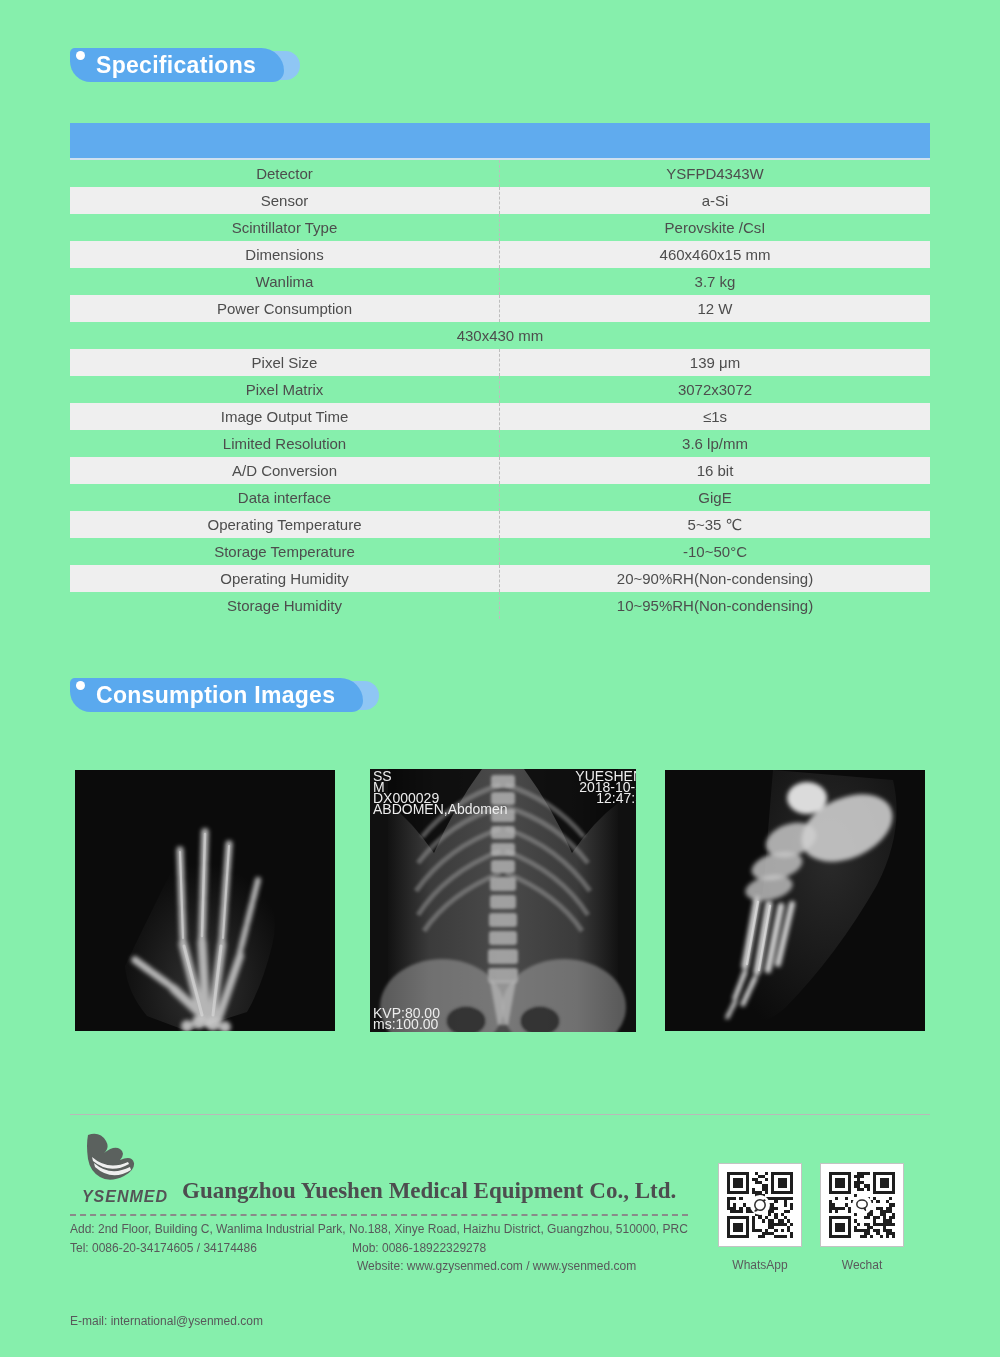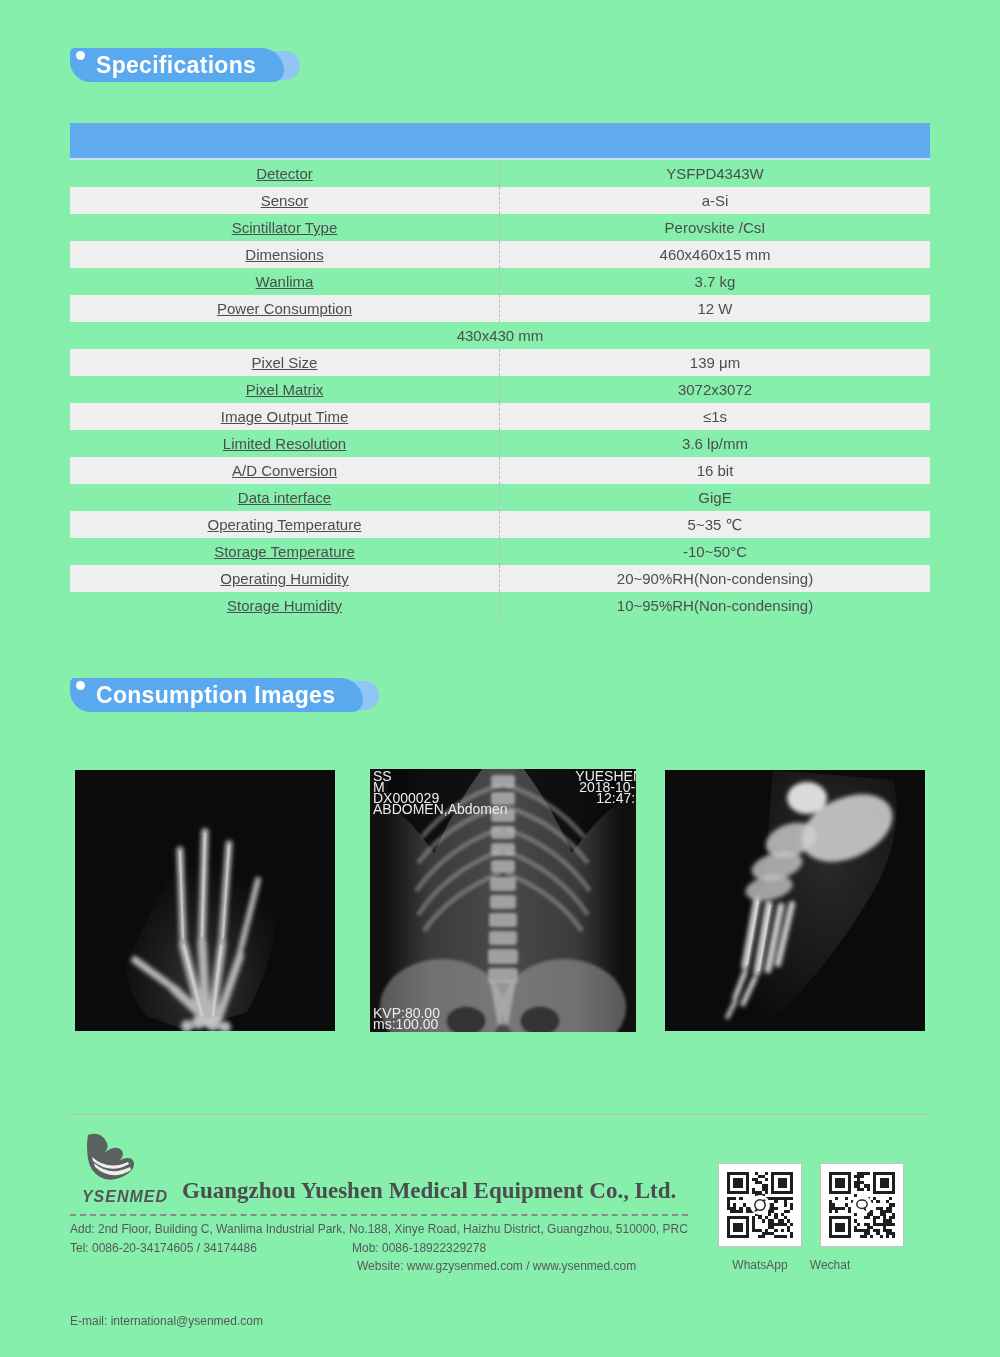--- a/index.html
+++ b/index.html
@@ -13,21 +13,21 @@
   .badge-label{position:relative;z-index:1;display:inline-block;background:#5aa9ee;color:#fff;
                font-weight:bold;font-size:23px;line-height:34px;padding:0 28px 0 26px;
                border-radius:5px 24px 12px 22px;letter-spacing:.3px;}
   .badge-dot{position:absolute;z-index:2;left:6px;top:3px;width:9px;height:9px;background:#fff;border-radius:50%;}
 
   
   .spec-table{position:absolute;left:70px;top:123px;width:860px;font-size:15px;color:#4d4d4d;}
   .spec-header{height:37px;background:#60abee;border-bottom:2px solid #cfe0ef;box-sizing:border-box;}
   .spec-row{display:flex;height:27px;line-height:27px;}
   .spec-rows .spec-row:nth-child(even){background:#efefef;}
-  .cell-l{width:430px;text-align:center;border-right:1px dashed #bdbdbd;box-sizing:border-box;text-decoration:underline;}
+  .cell-l{width:430px;text-align:center;border-right:1px dashed #bdbdbd;box-sizing:border-box;}
   .cell-v{flex:1;text-align:center;}
 
   
   .xray{position:absolute;background:#0b0b0b;overflow:hidden;}
   .xray svg{display:block;width:100%;height:100%;}
   .ov{position:absolute;font-size:14px;line-height:11px;color:#ededed;
       font-family:"Liberation Sans",sans-serif;}
   .ov-tl{left:3px;top:2px;text-align:left;}
   .ov-tr{right:-7px;top:2px;text-align:right;}
   .ov-bl{left:3px;bottom:2px;text-align:left;}
@@ -48,21 +48,21 @@
   .f-email{left:70px;top:1314px;}
   .f-web{left:357px;top:1259px;}
 
   .qr-block{position:absolute;top:1163px;width:84px;height:84px;background:#fff;
             border:1px solid #c3c3c3;box-sizing:border-box;padding:6px;}
   .qr-wa{left:718px;} .qr-wc{left:820px;}
   .qr-svg{width:70px;height:70px;position:relative;}
   .qr-center{position:absolute;left:50%;top:50%;width:20px;height:20px;margin:-10px 0 0 -10px;
              background:#fff;border-radius:50%;display:flex;align-items:center;justify-content:center;}
   .qr-label{position:absolute;top:1258px;width:84px;text-align:center;font-size:12px;color:#5a5a5c;}
-  .qr-label-wa{left:718px;} .qr-label-wc{left:788px;}
+  .qr-label-wa{left:718px;} .qr-label-wc{left:820px;}
 </style>
 </head>
 <body>
 
 <div class="page">
 
   <div class="badge" style="left:70px;top:48px;">
     <span class="badge-back"></span>
     <span class="badge-dot"></span>
     <span class="badge-label">Specifications</span>

